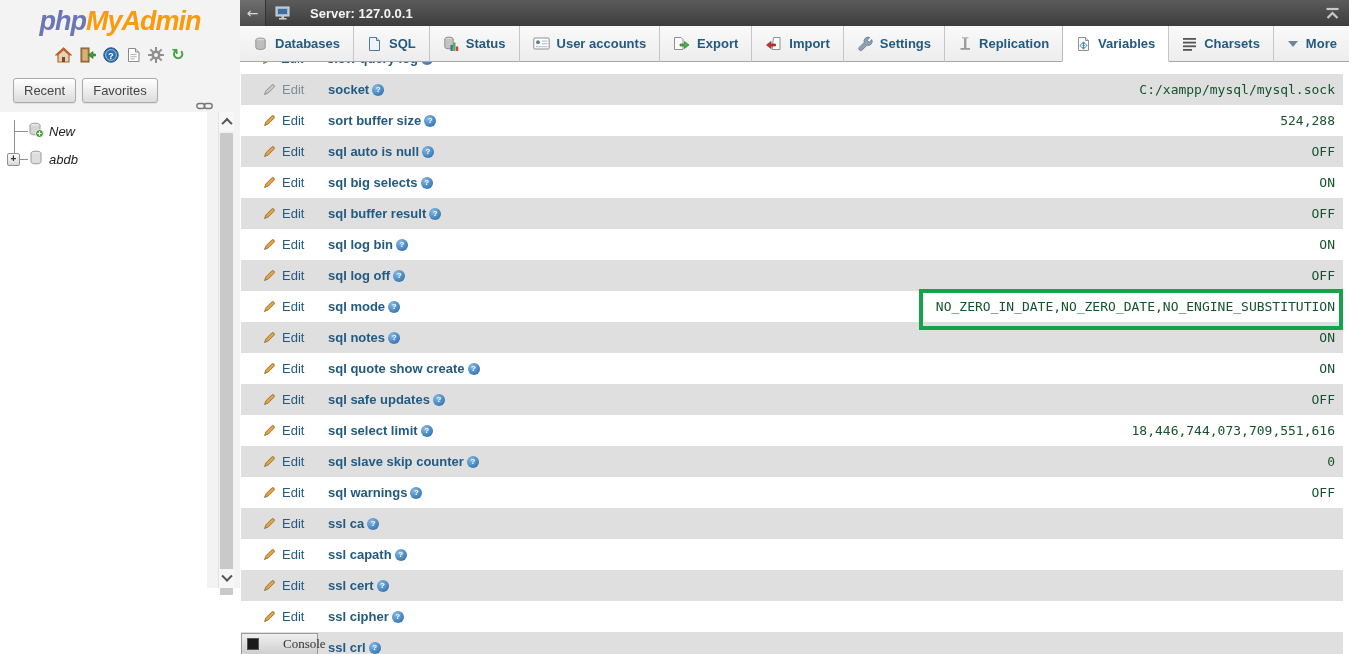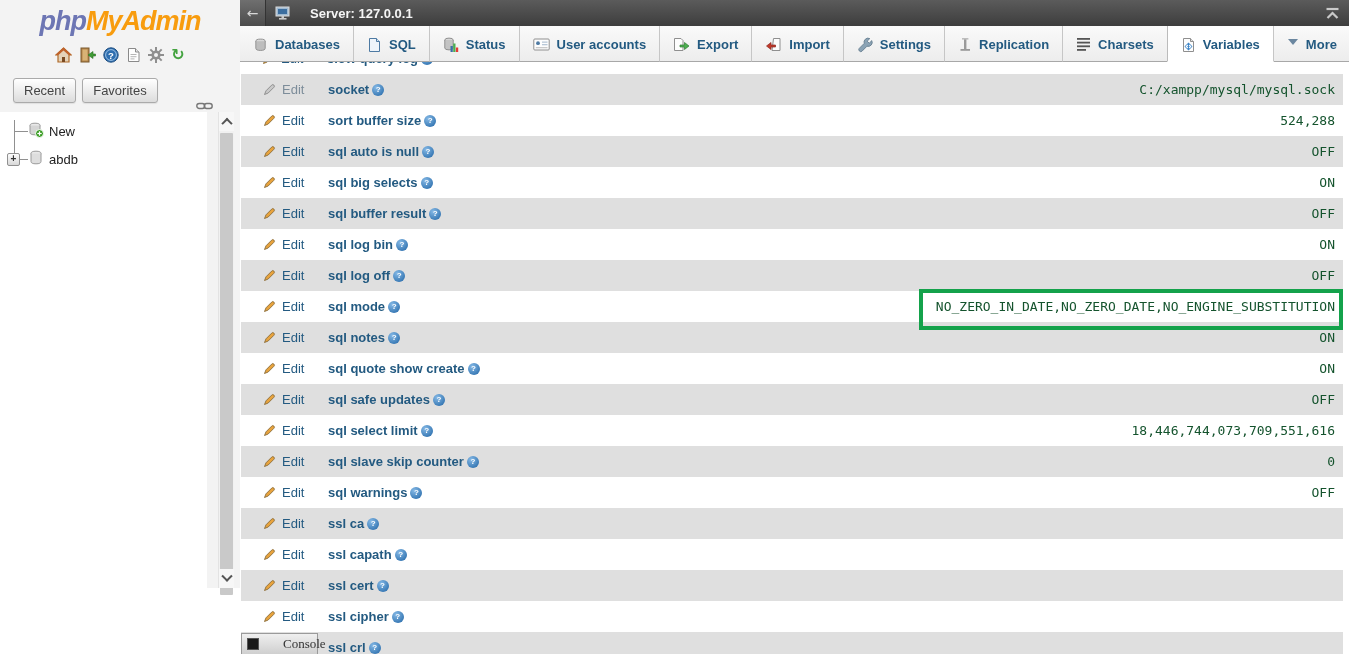--- a/index.html
+++ b/index.html
@@ -22,21 +22,21 @@
   .quick-btns { margin:13px 0 0 13px; display:flex; gap:6px; }
   .qbtn { font-size:13px; color:#444; padding:4px 10px; border:1px solid #aaa;
           border-radius:3px; background:linear-gradient(#ffffff,#dcdcdc);
           cursor:pointer; box-shadow:0 1px 1px rgba(0,0,0,.08); }
   .link-ico { position:absolute; left:196px; top:97px; cursor:pointer; }
 
   .tree { position:absolute; left:0; top:112px; width:207px; bottom:0;
           background:#fff; }
   .tree-row { position:absolute; left:28px; height:22px; display:flex;
               align-items:center; gap:5px; font-size:13px; color:#222;
-              cursor:pointer; }
+              cursor:pointer;font-style:italic; }
   .tline { position:absolute; background:#909090; }
   .expander { position:absolute; left:7px; top:41px; width:11px; height:11px;
               border:1px solid #909090; border-radius:2px;
               background:linear-gradient(#fdfdfd,#d8d8d8); color:#333;
               font-size:10px; line-height:10px; text-align:center;
               cursor:pointer; font-weight:bold; }
 
   
   .sscroll { position:absolute; left:218px; top:112px; width:15px; bottom:0;
              background:#f1f1f1; border-left:1px solid #e3e3e3; }
@@ -57,21 +57,21 @@
             align-items:center; color:#f0f0f0; }
   .backbtn { width:25px; height:26px; display:flex; align-items:center;
              justify-content:center; background:linear-gradient(#6f6f6f,#4c4c4c);
              border-right:1px solid #333; color:#d8d8d8; font-size:14px;
              cursor:pointer; }
   .srv-ico { margin-left:9px; display:inline-flex; }
   .srv-title { margin-left:19px; font-size:13px; font-weight:bold; color:#f5f5f5; }
   .scrolltop { position:absolute; right:9px; top:6px; cursor:pointer; }
 
   .tabs { height:36px; display:flex; background:linear-gradient(#fafafa,#ececec); }
-  .tab { display:flex; gap:7px; padding:11px 13px;
+  .tab { display:flex; align-items:center; gap:7px; padding:0 13px;
          border-right:1px solid #c6c6c6; border-bottom:1px solid #a8a8a8;
          font-size:13px; font-weight:bold; color:#235a81; cursor:pointer;
          white-space:nowrap; }
   .tab.active { background:#fff; border-bottom:1px solid #fff;
                 border-left:1px solid #bbb; margin-left:-1px; }
   .tabfill { flex:1; border-bottom:1px solid #a8a8a8; }
 
   .table-area { position:absolute; top:62px; left:0; right:0; bottom:0;
                 overflow:hidden; }
   .rows-wrap { margin:0 6px 0 1px; }
@@ -286,39 +286,39 @@
       <span>Settings</span>
     </div>
     <div class="tab">
       <svg width="14" height="16" viewBox="0 0 14 16">
           <rect x="6" y="1" width="2.4" height="11" fill="#9a9a9a"></rect>
           <rect x="4" y="1" width="6.4" height="1.6" fill="#bdbdbd"></rect>
           <rect x="2.5" y="12" width="9.5" height="1.8" fill="#9a9a9a"></rect>
         </svg>
       <span>Replication</span>
     </div>
-    <div class="tab">
-      <svg width="15" height="14" viewBox="0 0 15 14">
-          <rect x="1" y="1" width="13" height="1.8" fill="#555"></rect>
-          <rect x="1" y="4.7" width="13" height="1.8" fill="#555"></rect>
-          <rect x="1" y="8.4" width="13" height="1.8" fill="#555"></rect>
-          <rect x="1" y="12" width="9" height="1.8" fill="#555"></rect>
-        </svg>
-      <span>Charsets</span>
-    </div>
     <div class="tab active">
       <svg width="15" height="16" viewBox="0 0 15 16">
           <path d="M2.5 1.5 h7 l3 3 v10 h-10 z" fill="#fdfdfd" stroke="#8f8f8f"></path>
           <path d="M9.5 1.5 v3 h3" fill="#e0e0e0" stroke="#8f8f8f"></path>
           <polygon points="7.5,5.5 11.5,9.5 7.5,13.5 3.5,9.5" fill="#3d85c8"></polygon>
           <path d="M6.8 8 L5.3 9.5 L6.8 11 M8.2 8 L9.7 9.5 L8.2 11" stroke="#fff" stroke-width="1.1" fill="none"></path>
         </svg>
       <span>Variables</span>
     </div>
     <div class="tab">
+      <svg width="15" height="14" viewBox="0 0 15 14">
+          <rect x="1" y="1" width="13" height="1.8" fill="#555"></rect>
+          <rect x="1" y="4.7" width="13" height="1.8" fill="#555"></rect>
+          <rect x="1" y="8.4" width="13" height="1.8" fill="#555"></rect>
+          <rect x="1" y="12" width="9" height="1.8" fill="#555"></rect>
+        </svg>
+      <span>Charsets</span>
+    </div>
+    <div class="tab">
       <svg width="12" height="9" viewBox="0 0 12 9">
           <polygon points="1,2 11,2 6,8" fill="#6b87a0"></polygon>
         </svg>
       <span>More</span>
     </div>
     <div class="tabfill"></div>
   </nav>
 
   <section class="table-area">
     <div class="partial-clip" id="partial-row">

